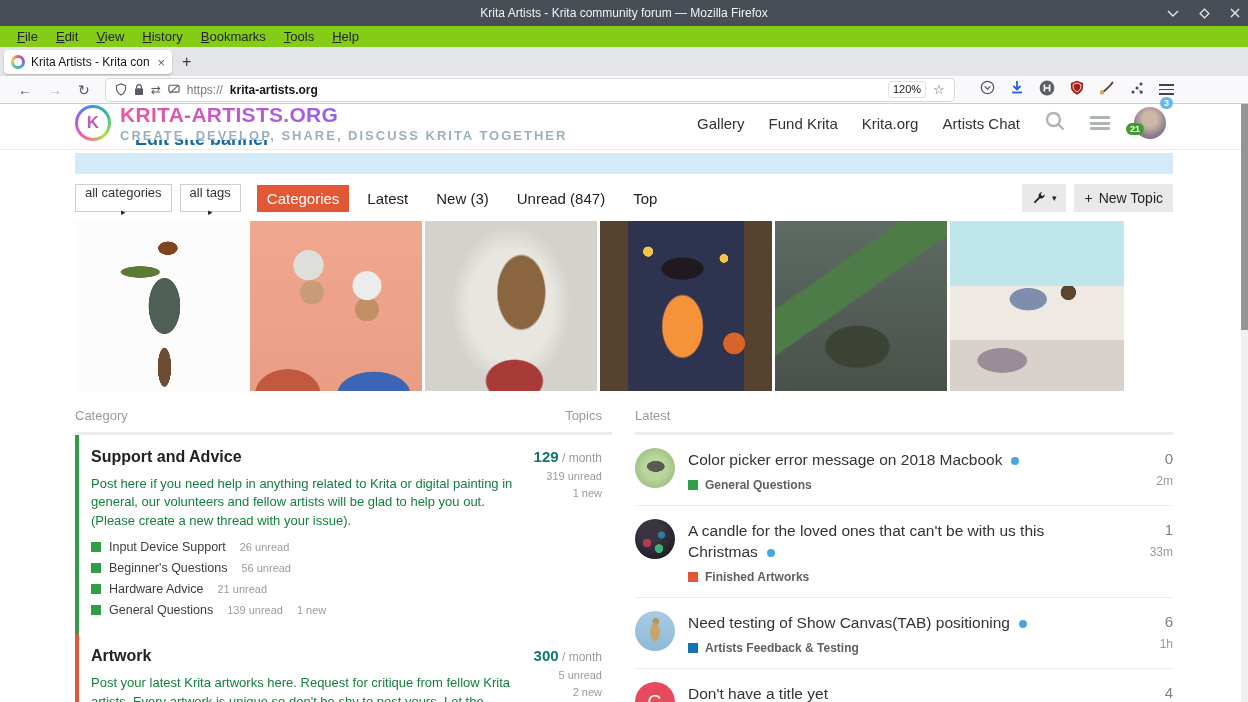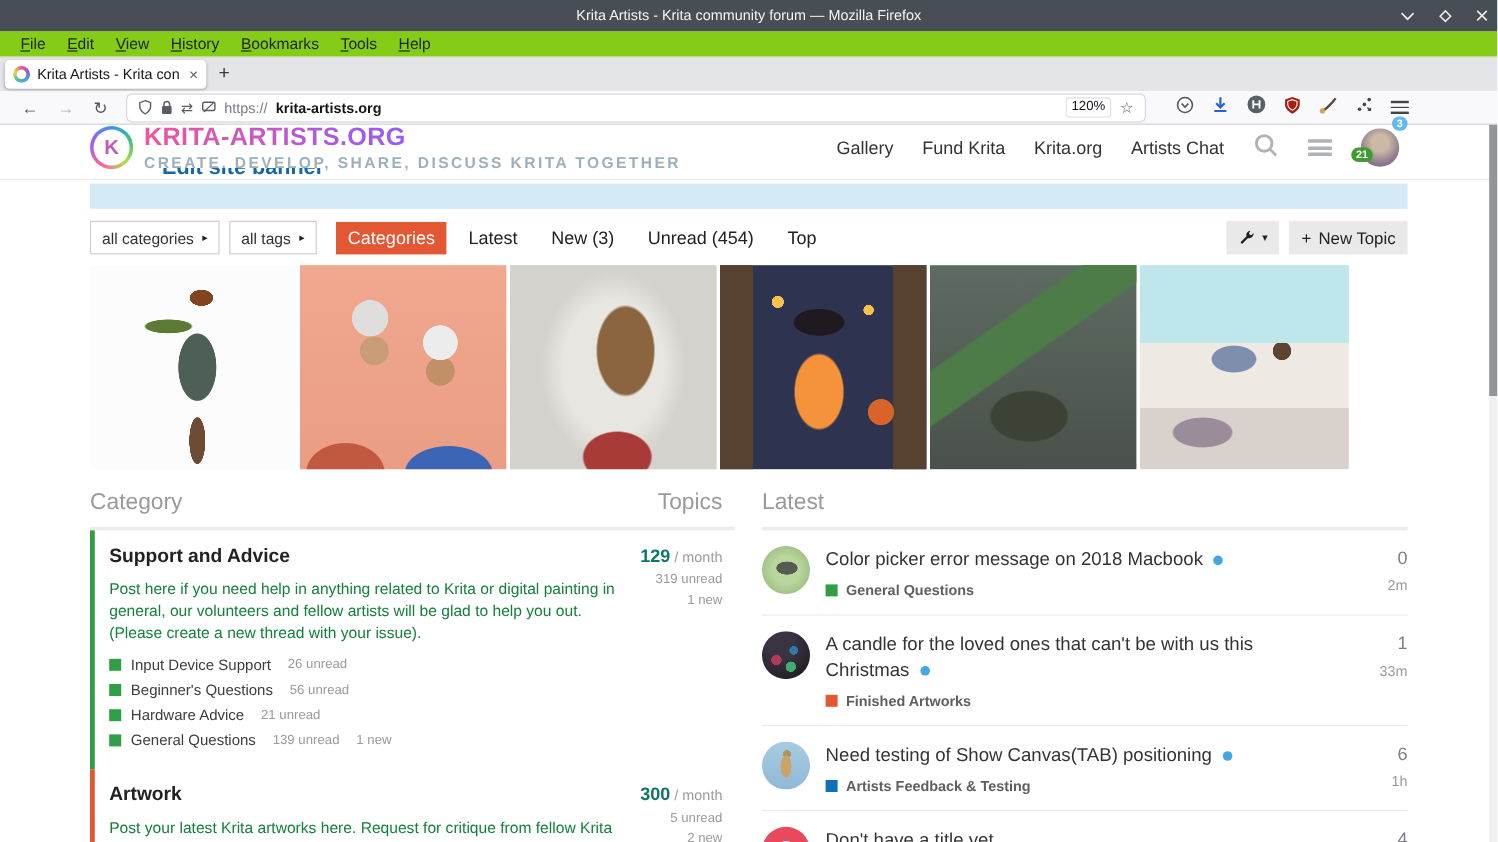--- a/index.html
+++ b/index.html
@@ -56,21 +56,21 @@
   .badge.blue  { background:#64b9ea; top:-10px; right:-7px; }
 
   .clipped-banner { height:9px; overflow:hidden; margin-left:135px; width:420px; }
   .clipped-banner span { display:block; transform:translateY(-11px); font-size:18px; font-weight:bold; color:#1367a8; }
   .header-hairline { border-bottom:1px solid #ececee; }
   .bluestrip { margin:3px 75px 0; height:21px; background:#d4ebf7; }
 
   
   .container { padding:0 75px; }
   .filter-row { margin-top:10px; display:flex; align-items:center; }
-  .select-box { border:1px solid #cfcfcf; background:#fff; height:28px; display:flex; align-items:center; gap:7px; padding:0 9px; font-size:13px; color:#333; margin-right:8px; }
+  .select-box { border:1px solid #cfcfcf; background:#fff; height:28px; display:flex; align-items:center; gap:7px; padding:0 9px; font-size:13px; color:#333; margin-right:8px;flex-direction:column; }
   .select-caret { font-size:9px; color:#222; }
   .fnav { display:flex; align-items:center; margin-left:8px; }
   .fnav a { font-size:15px; color:#222; padding:5px 10px; margin-right:8px; text-decoration:none; }
   .fnav a.active { background:#e45735; color:#fff; }
   .filter-right { margin-left:auto; display:flex; align-items:center; gap:8px; }
   .tool-btn { background:#e9e9e9; height:28px; display:flex; align-items:center; gap:6px; padding:0 10px; font-size:14px; color:#222; }
   .caret-down { font-size:9px; color:#222; }
 
   .banner-strip { margin-top:9px; display:flex; gap:3px; }
   .art { width:172px; height:170px; flex:none; }
@@ -111,21 +111,21 @@
       linear-gradient(#bfe6ea 0 38%, transparent 38%),
       radial-gradient(ellipse 16px 12px at 88% 30%, #c65fb2 60%, transparent 64%),
       radial-gradient(circle 12px at 68% 42%, #5b4430 62%, transparent 66%),
       radial-gradient(ellipse 30px 18px at 45% 46%, #7e8fae 60%, transparent 64%),
       radial-gradient(ellipse 40px 20px at 30% 82%, #9a8d99 60%, transparent 64%),
       linear-gradient(#efe9e3 0 70%, #d9d2cc 70%); width:174px; }
 
   .columns { margin-top:12px; display:flex; gap:23px; }
   .col-left { width:537px; flex:none; }
   .col-right { flex:1; }
-  .col-header { display:flex; justify-content:space-between; font-size:19px; color:#9a9a9a; padding:5px 10px 9px 0; border-bottom:3px solid #ececec; }
+  .col-header { display:flex; justify-content:space-between; font-size:13px; color:#9a9a9a; padding:5px 10px 9px 0; border-bottom:3px solid #ececec; }
 
   .cat-row { display:flex; border-left:4px solid; padding:13px 0 10px 12px; }
   .cat-row.green { border-color:#2f9e44; }
   .cat-row.orange { border-color:#e45735; }
   .cat-main { flex:1; padding-right:6px; }
   .cat-title { font-size:16px; font-weight:bold; color:#222; }
   .cat-desc { margin-top:9px; font-size:13px; color:#15803d; line-height:1.42; padding-right:4px; }
   .subcats { margin-top:10px; }
   .subcat { display:flex; align-items:center; margin:7px 0; font-size:12.5px; color:#3d3d3d; }
   .sq { width:10px; height:10px; flex:none; margin-right:8px; }
@@ -308,21 +308,21 @@
         <span class="select-caret">▸</span>
       </span>
       <span class="select-box">
         <span>all tags</span>
         <span class="select-caret">▸</span>
       </span>
       <span class="fnav">
         <a class="active">Categories</a>
         <a>Latest</a>
         <a>New (3)</a>
-        <a>Unread (454)</a>
+        <a>Unread (847)</a>
         <a>Top</a>
       </span>
       <span class="filter-right">
         <span class="tool-btn">
           <svg width="14" height="14" viewBox="0 0 16 16">
               <path d="M11.5 1.5a4 4 0 00-3.8 5.3L2 12.5 3.5 14l5.7-5.7a4 4 0 005.2-4.6l-2.4 2.4-2.1-2.1z" fill="#222"></path>
             </svg>
           <span class="caret-down">▾</span>
         </span>
         <span class="tool-btn">

